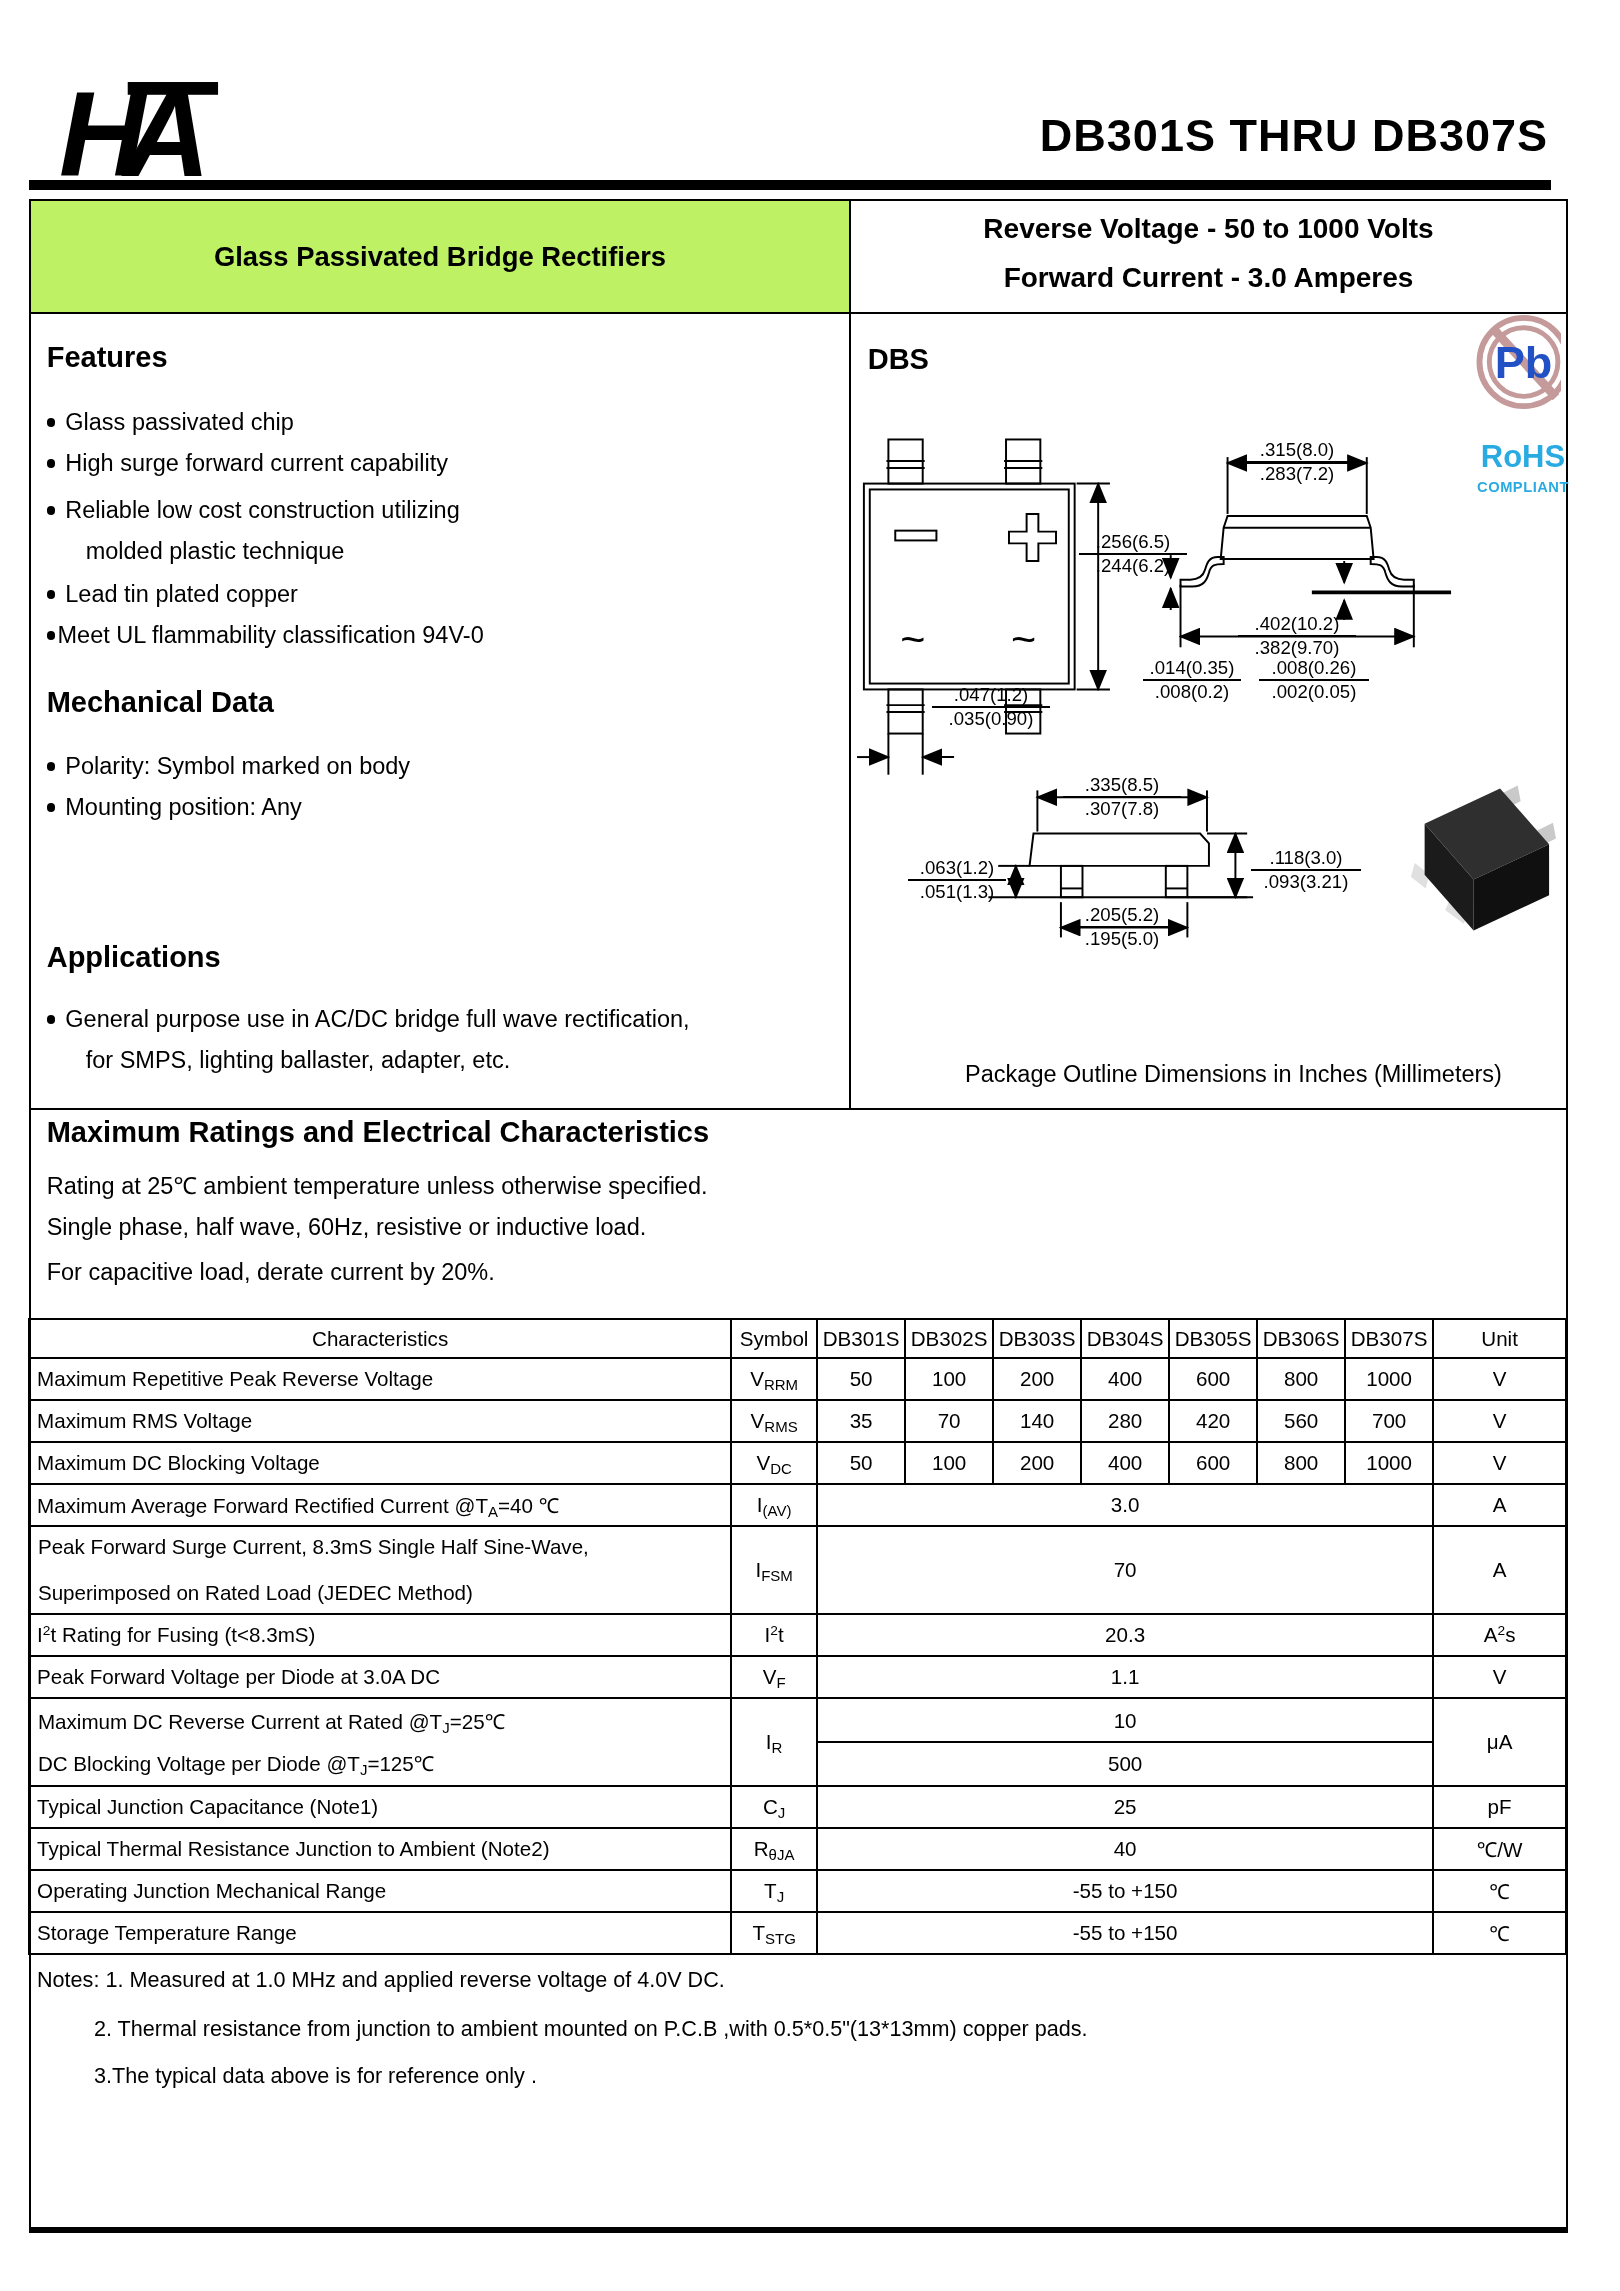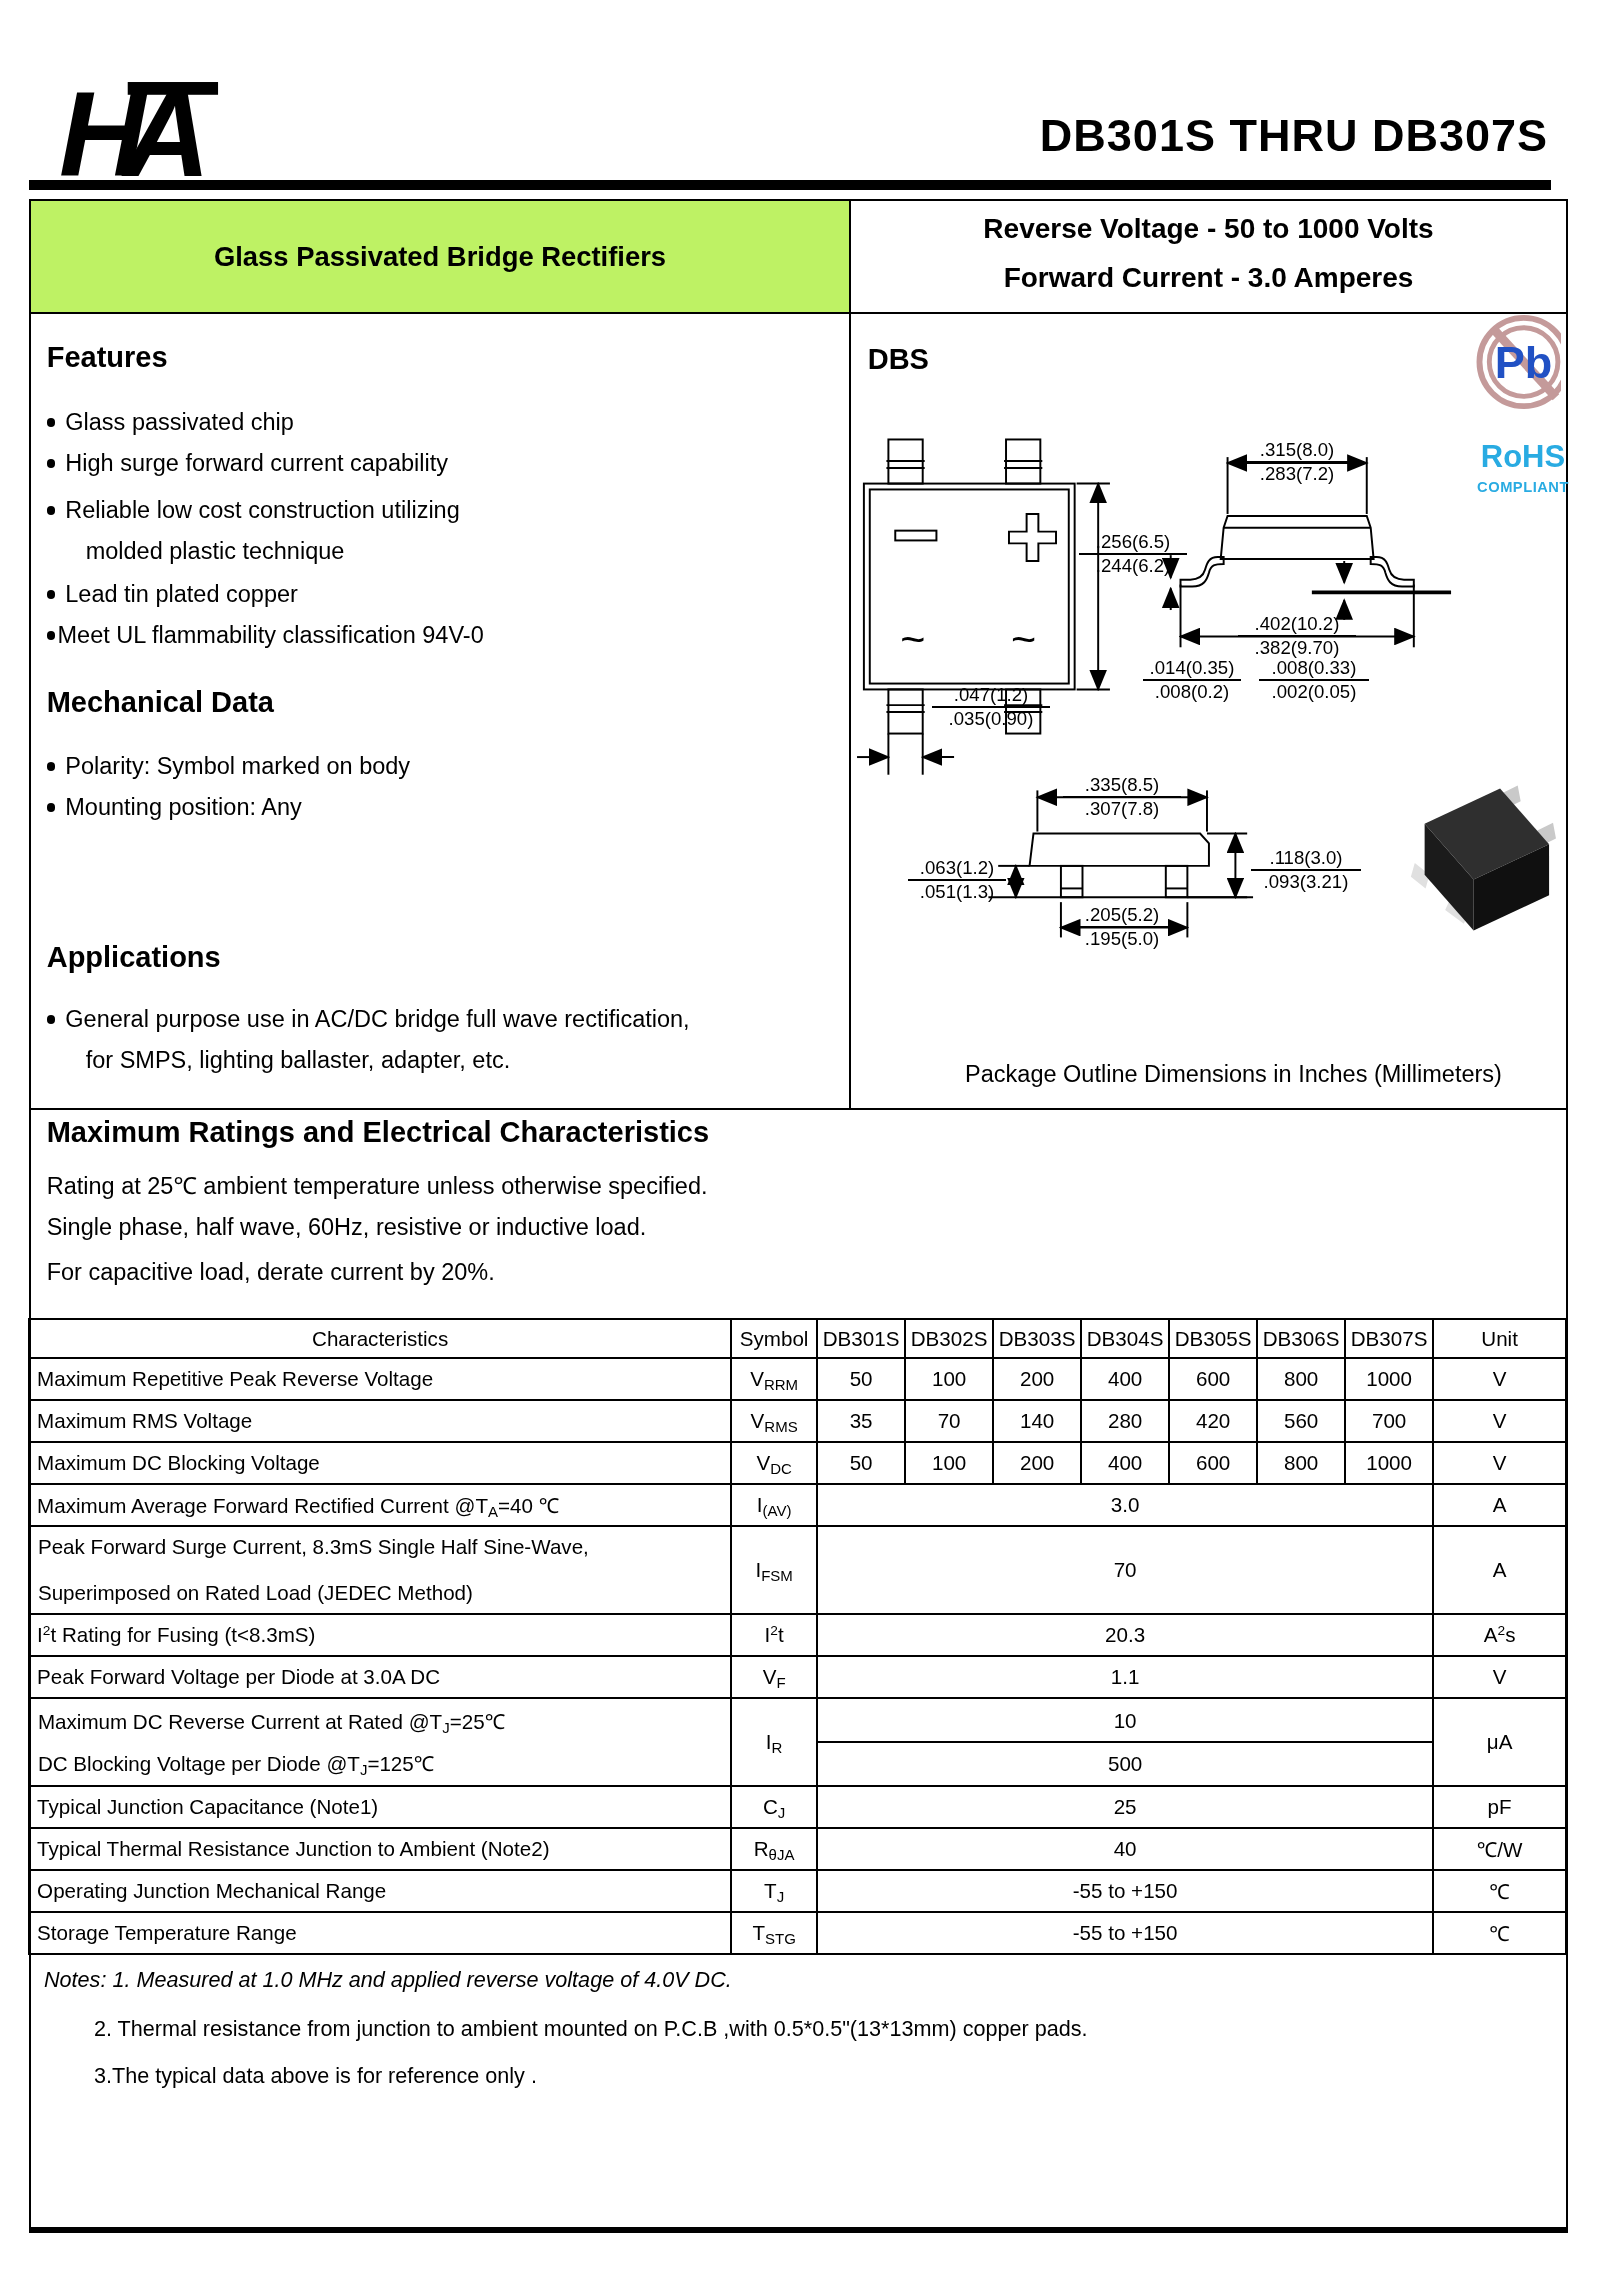--- a/index.html
+++ b/index.html
@@ -233,21 +233,21 @@
       </div>
       <div class="dim" style="left:387px;top:299px;width:118px;">
         <span>.402(10.2)</span>
           <span>.382(9.70)</span>
       </div>
       <div class="dim" style="left:292px;top:343px;width:98px;">
         <span>.014(0.35)</span>
           <span>.008(0.2)</span>
       </div>
       <div class="dim" style="left:408px;top:343px;width:110px;">
-        <span>.008(0.33)</span>
+        <span>.008(0.26)</span>
           <span>.002(0.05)</span>
       </div>
       <div class="dim" style="left:212px;top:460px;width:118px;">
         <span>.335(8.5)</span>
           <span>.307(7.8)</span>
       </div>
       <div class="dim" style="left:57px;top:543px;width:98px;">
         <span>.063(1.2)</span>
           <span>.051(1.3)</span>
       </div>
@@ -397,18 +397,18 @@
           </tr>
           <tr>
             <td class="lbl"><span>Storage Temperature Range</span></td>
             <td><span>T</span><sub class="s">STG</sub></td>
             <td colspan="7">-55 to +150</td>
             <td><span>℃</span></td>
           </tr>
         </tbody>
     </table>
 
-    <div class="note" style="left:13px;top:1766px;font-style:italic;">Notes: 1. Measured at 1.0 MHz and applied reverse voltage of 4.0V DC.</div>
+    <div class="note" style="left:6px;top:1766px;">Notes: 1. Measured at 1.0 MHz and applied reverse voltage of 4.0V DC.</div>
     <div class="note" style="left:63px;top:1815px;">2. Thermal resistance from junction to ambient mounted on P.C.B ,with 0.5*0.5"(13*13mm) copper pads.</div>
     <div class="note" style="left:63px;top:1862px;">3.The typical data above is for reference only .</div>
   </div>
 </div>
 
 
 </body></html>

